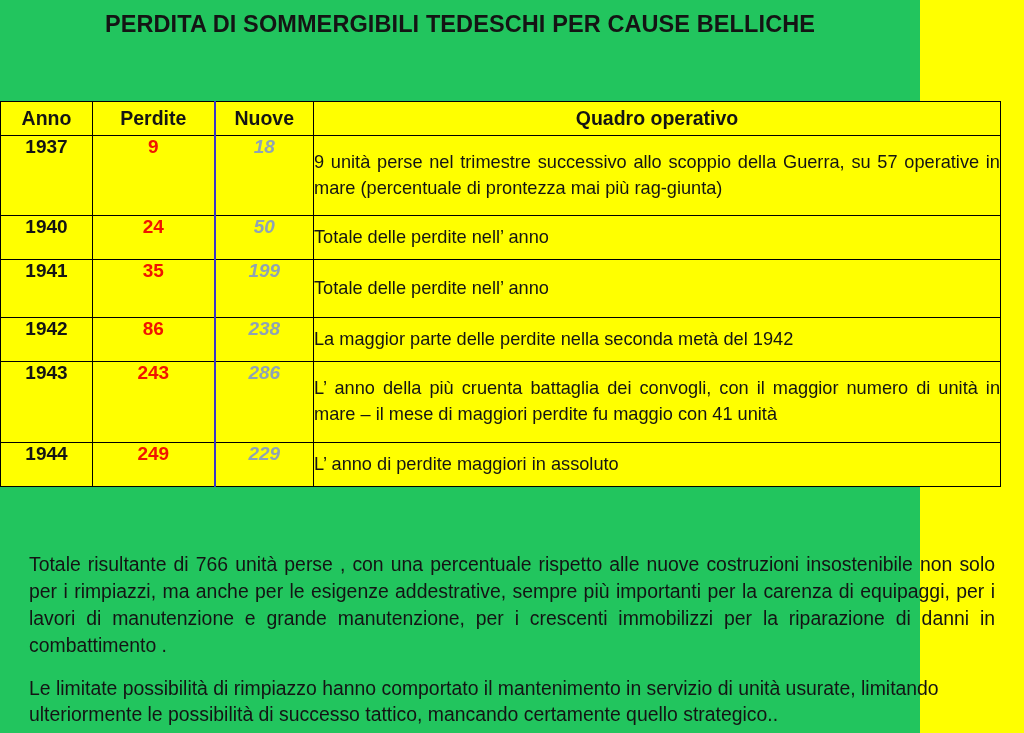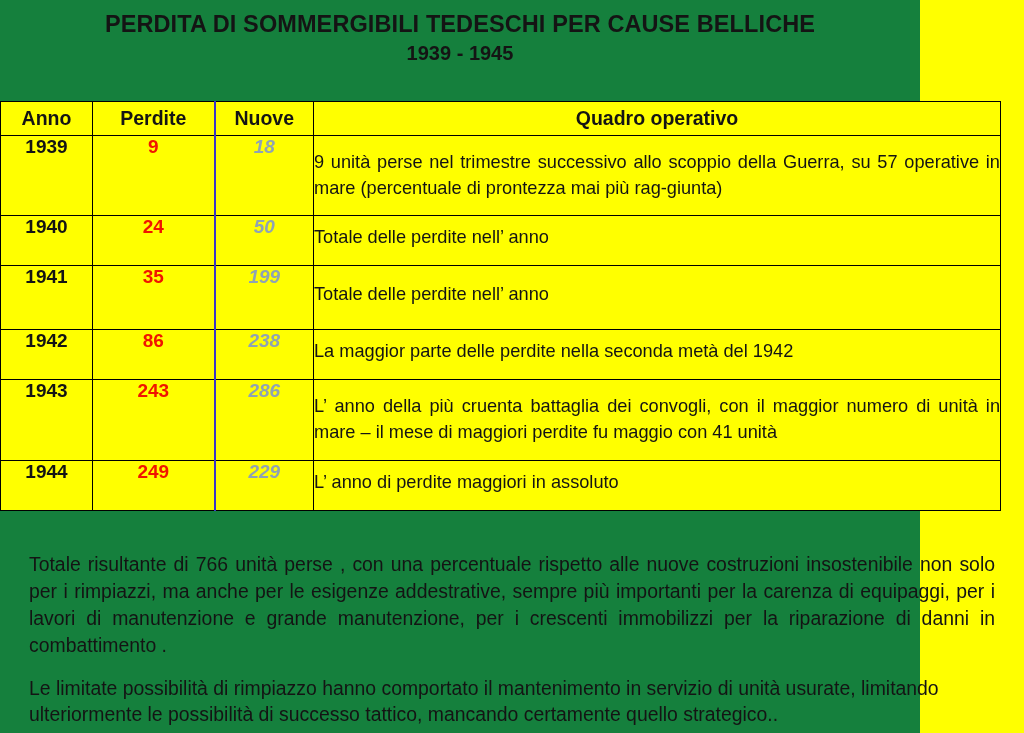--- a/index.html
+++ b/index.html
@@ -12,21 +12,21 @@
     background: #ffff00;
     font-family: "Liberation Sans", sans-serif;
     color: #1a1a1a;
     overflow: hidden;
   }
 
   .page {
     position: relative;
     width: 920px;
     height: 733px;
-    background: #15803d;
+    background: #22c55e;
     box-sizing: border-box;
   }
 
   
   .title-block {
     padding-top: 11px;
     text-align: center;
   }
   .title-line-1 {
     font-size: 23.5px;
@@ -110,21 +110,21 @@
   td.desc {
     font-size: 18.2px;
     line-height: 1.42;
     text-align: justify;
     text-justify: inter-word;
     vertical-align: middle;
     padding: 4px 8px 5px 8px;
     color: #141414;
     hyphens: manual;
   }
-  td.desc.single { padding-top: 3px; padding-bottom: 9px; }
+  td.desc.single { padding-top: 3px; padding-bottom: 3px; }
 
   tr.r-1939 td { height: 79px; }
   tr.r-1940 td { height: 37px; }
   tr.r-1941 td { height: 51px; }
   tr.r-1942 td { height: 37px; }
   tr.r-1943 td { height: 80px; }
   tr.r-1944 td { height: 37px; }
   tr.r-1945 td { height: 58px; }
 
   
@@ -145,42 +145,41 @@
   .footer-note p.last-para { text-align: justify; }
   .footer-note p.tail { text-align: left; }
 </style>
 </head>
 <body>
 
 <div class="page">
 
   <div class="title-block">
     <div class="title-line-1">PERDITA DI SOMMERGIBILI TEDESCHI PER CAUSE BELLICHE</div>
-    <div class="title-line-2">1939 - 1945</div>
   </div>
 
   <div class="table-wrap">
     <table class="losses">
       <colgroup>
         <col class="c-anno">
         <col class="c-perd">
         <col class="c-nuove">
         <col class="c-quadro">
       </colgroup>
       <thead>
         <tr>
           <th>Anno</th>
           <th class="sep-right">Perdite</th>
           <th class="sep-left">Nuove</th>
           <th class="quadro-head">Quadro operativo</th>
         </tr>
       </thead>
       <tbody>
         <tr class="r-1939">
-          <td class="year">1939</td>
+          <td class="year">1937</td>
           <td class="losses-n sep-right">9</td>
           <td class="new-n sep-left">18</td>
           <td class="desc">9 unità perse nel trimestre successivo allo scoppio della Guerra, su 57 operative in mare (percentuale di prontezza mai più rag-giunta)</td>
         </tr>
         <tr class="r-1940">
           <td class="year">1940</td>
           <td class="losses-n sep-right">24</td>
           <td class="new-n sep-left">50</td>
           <td class="desc single">Totale delle perdite nell’ anno</td>
         </tr>

